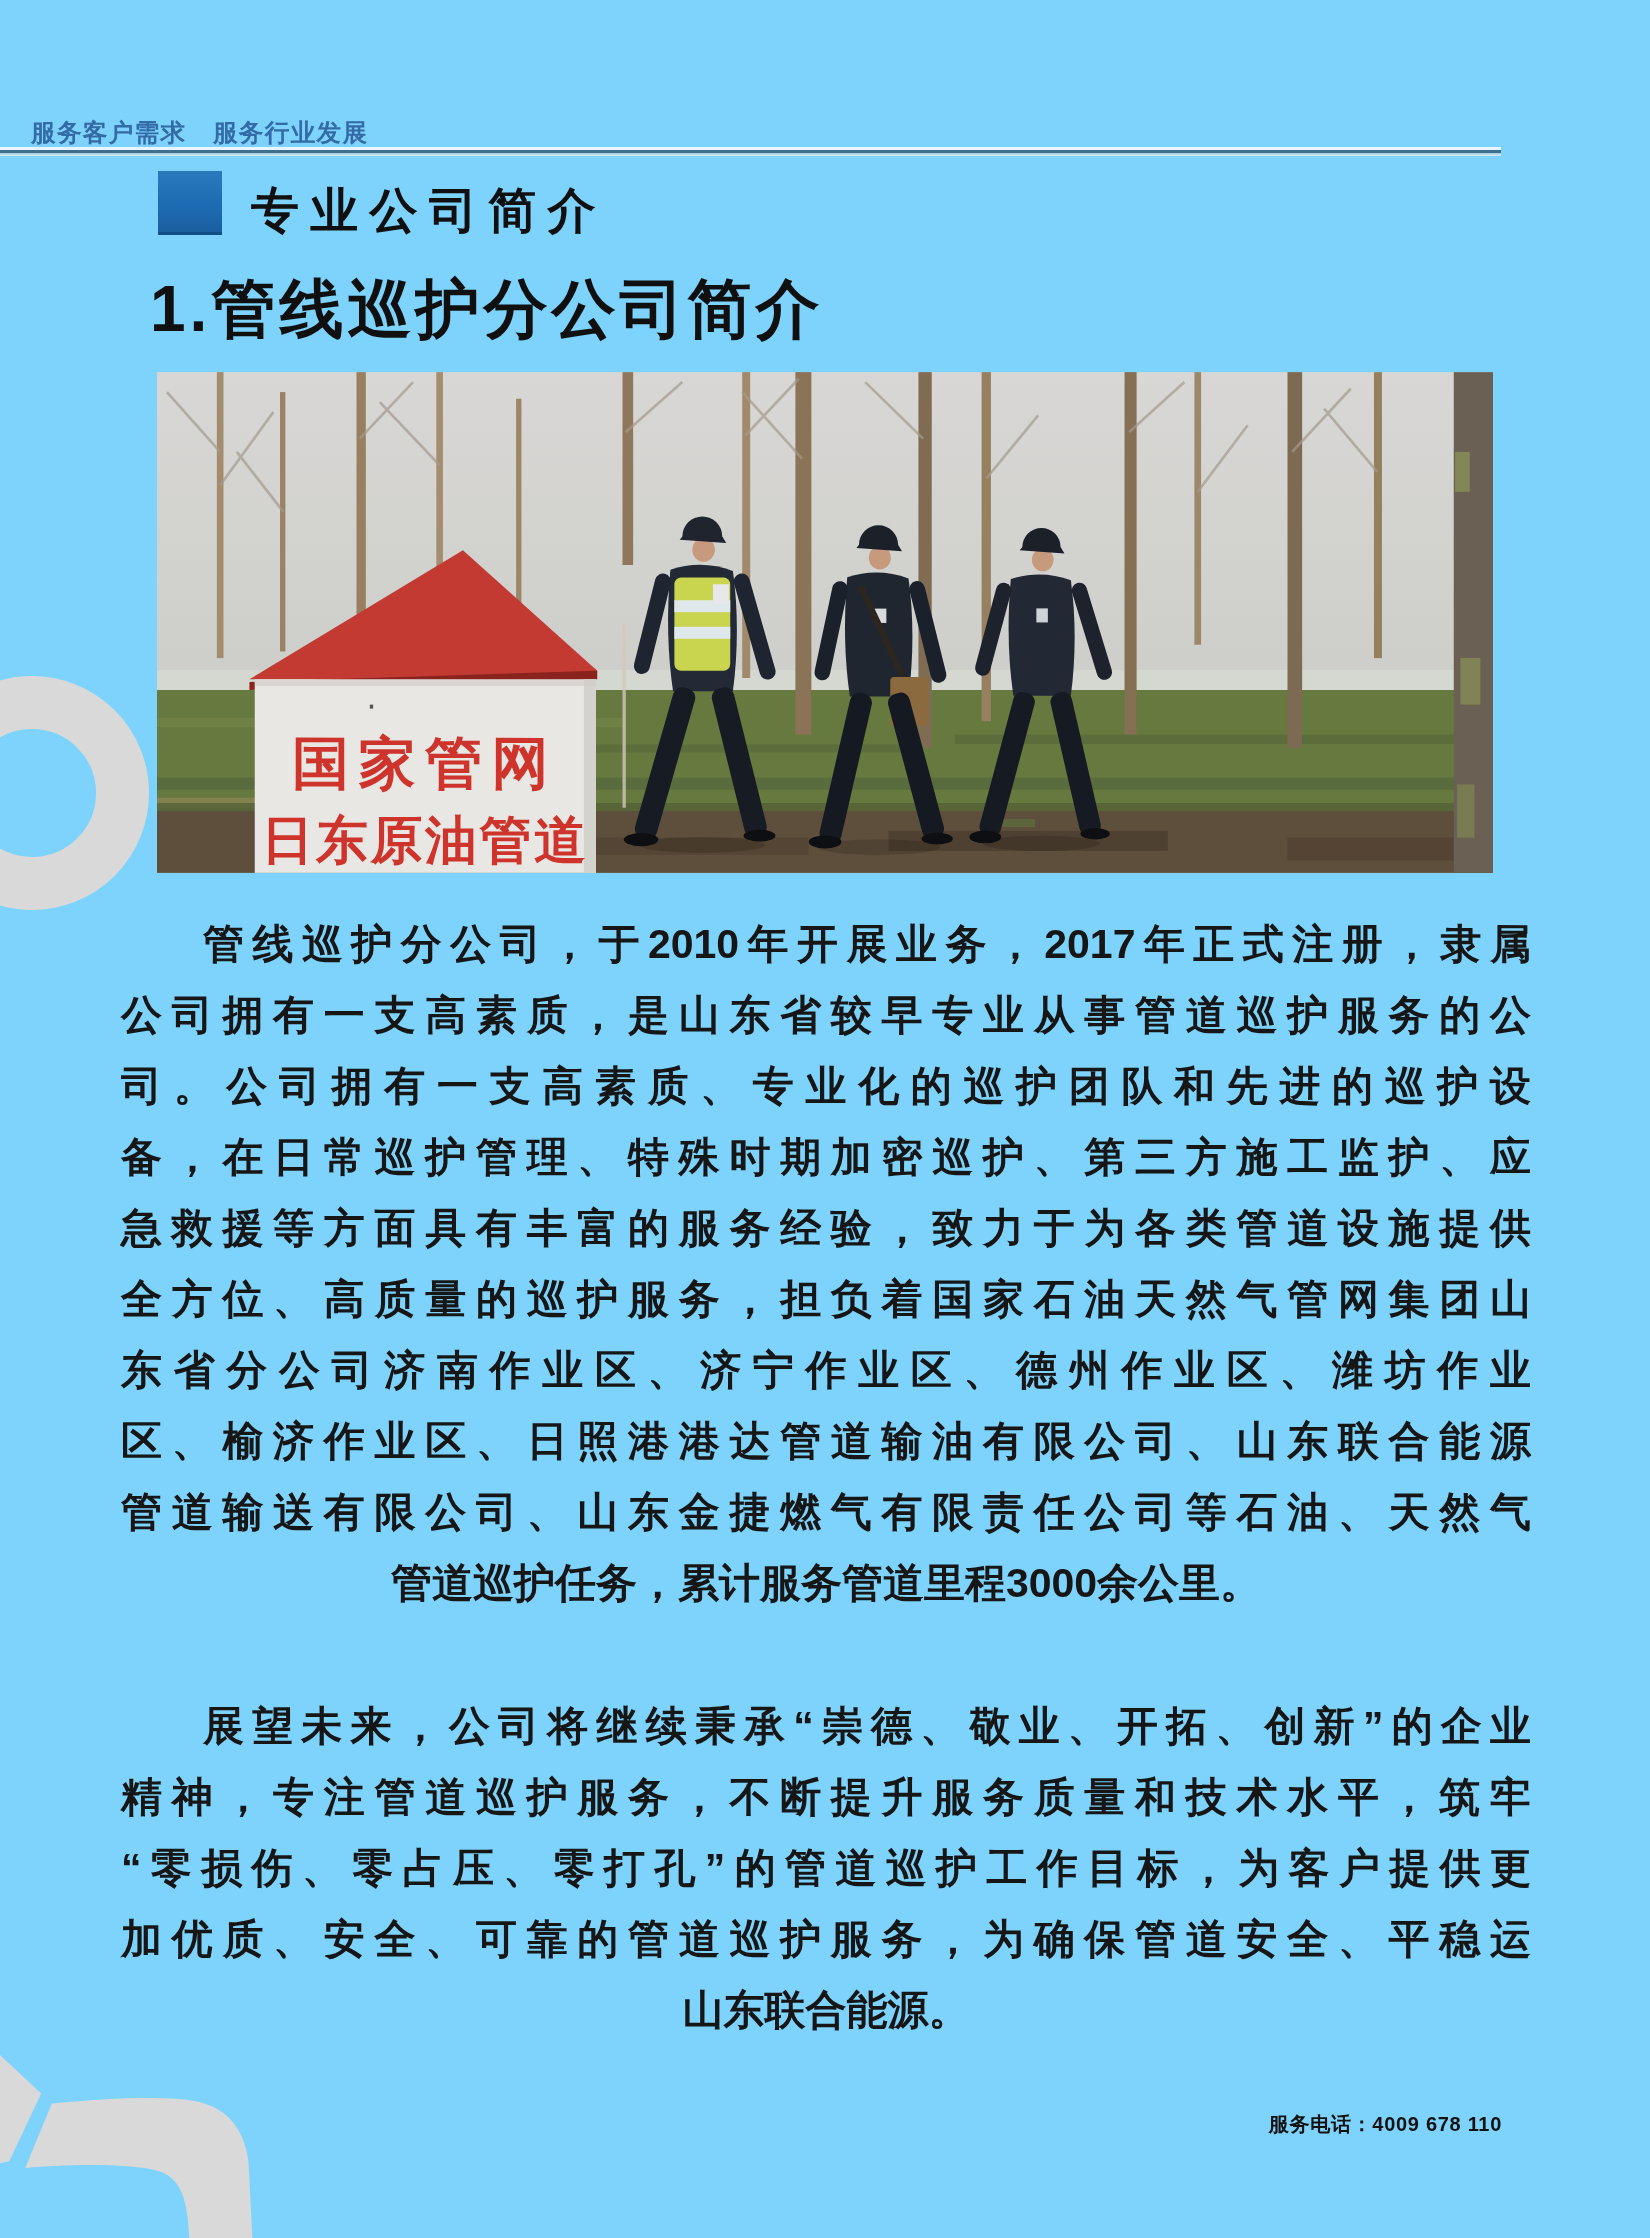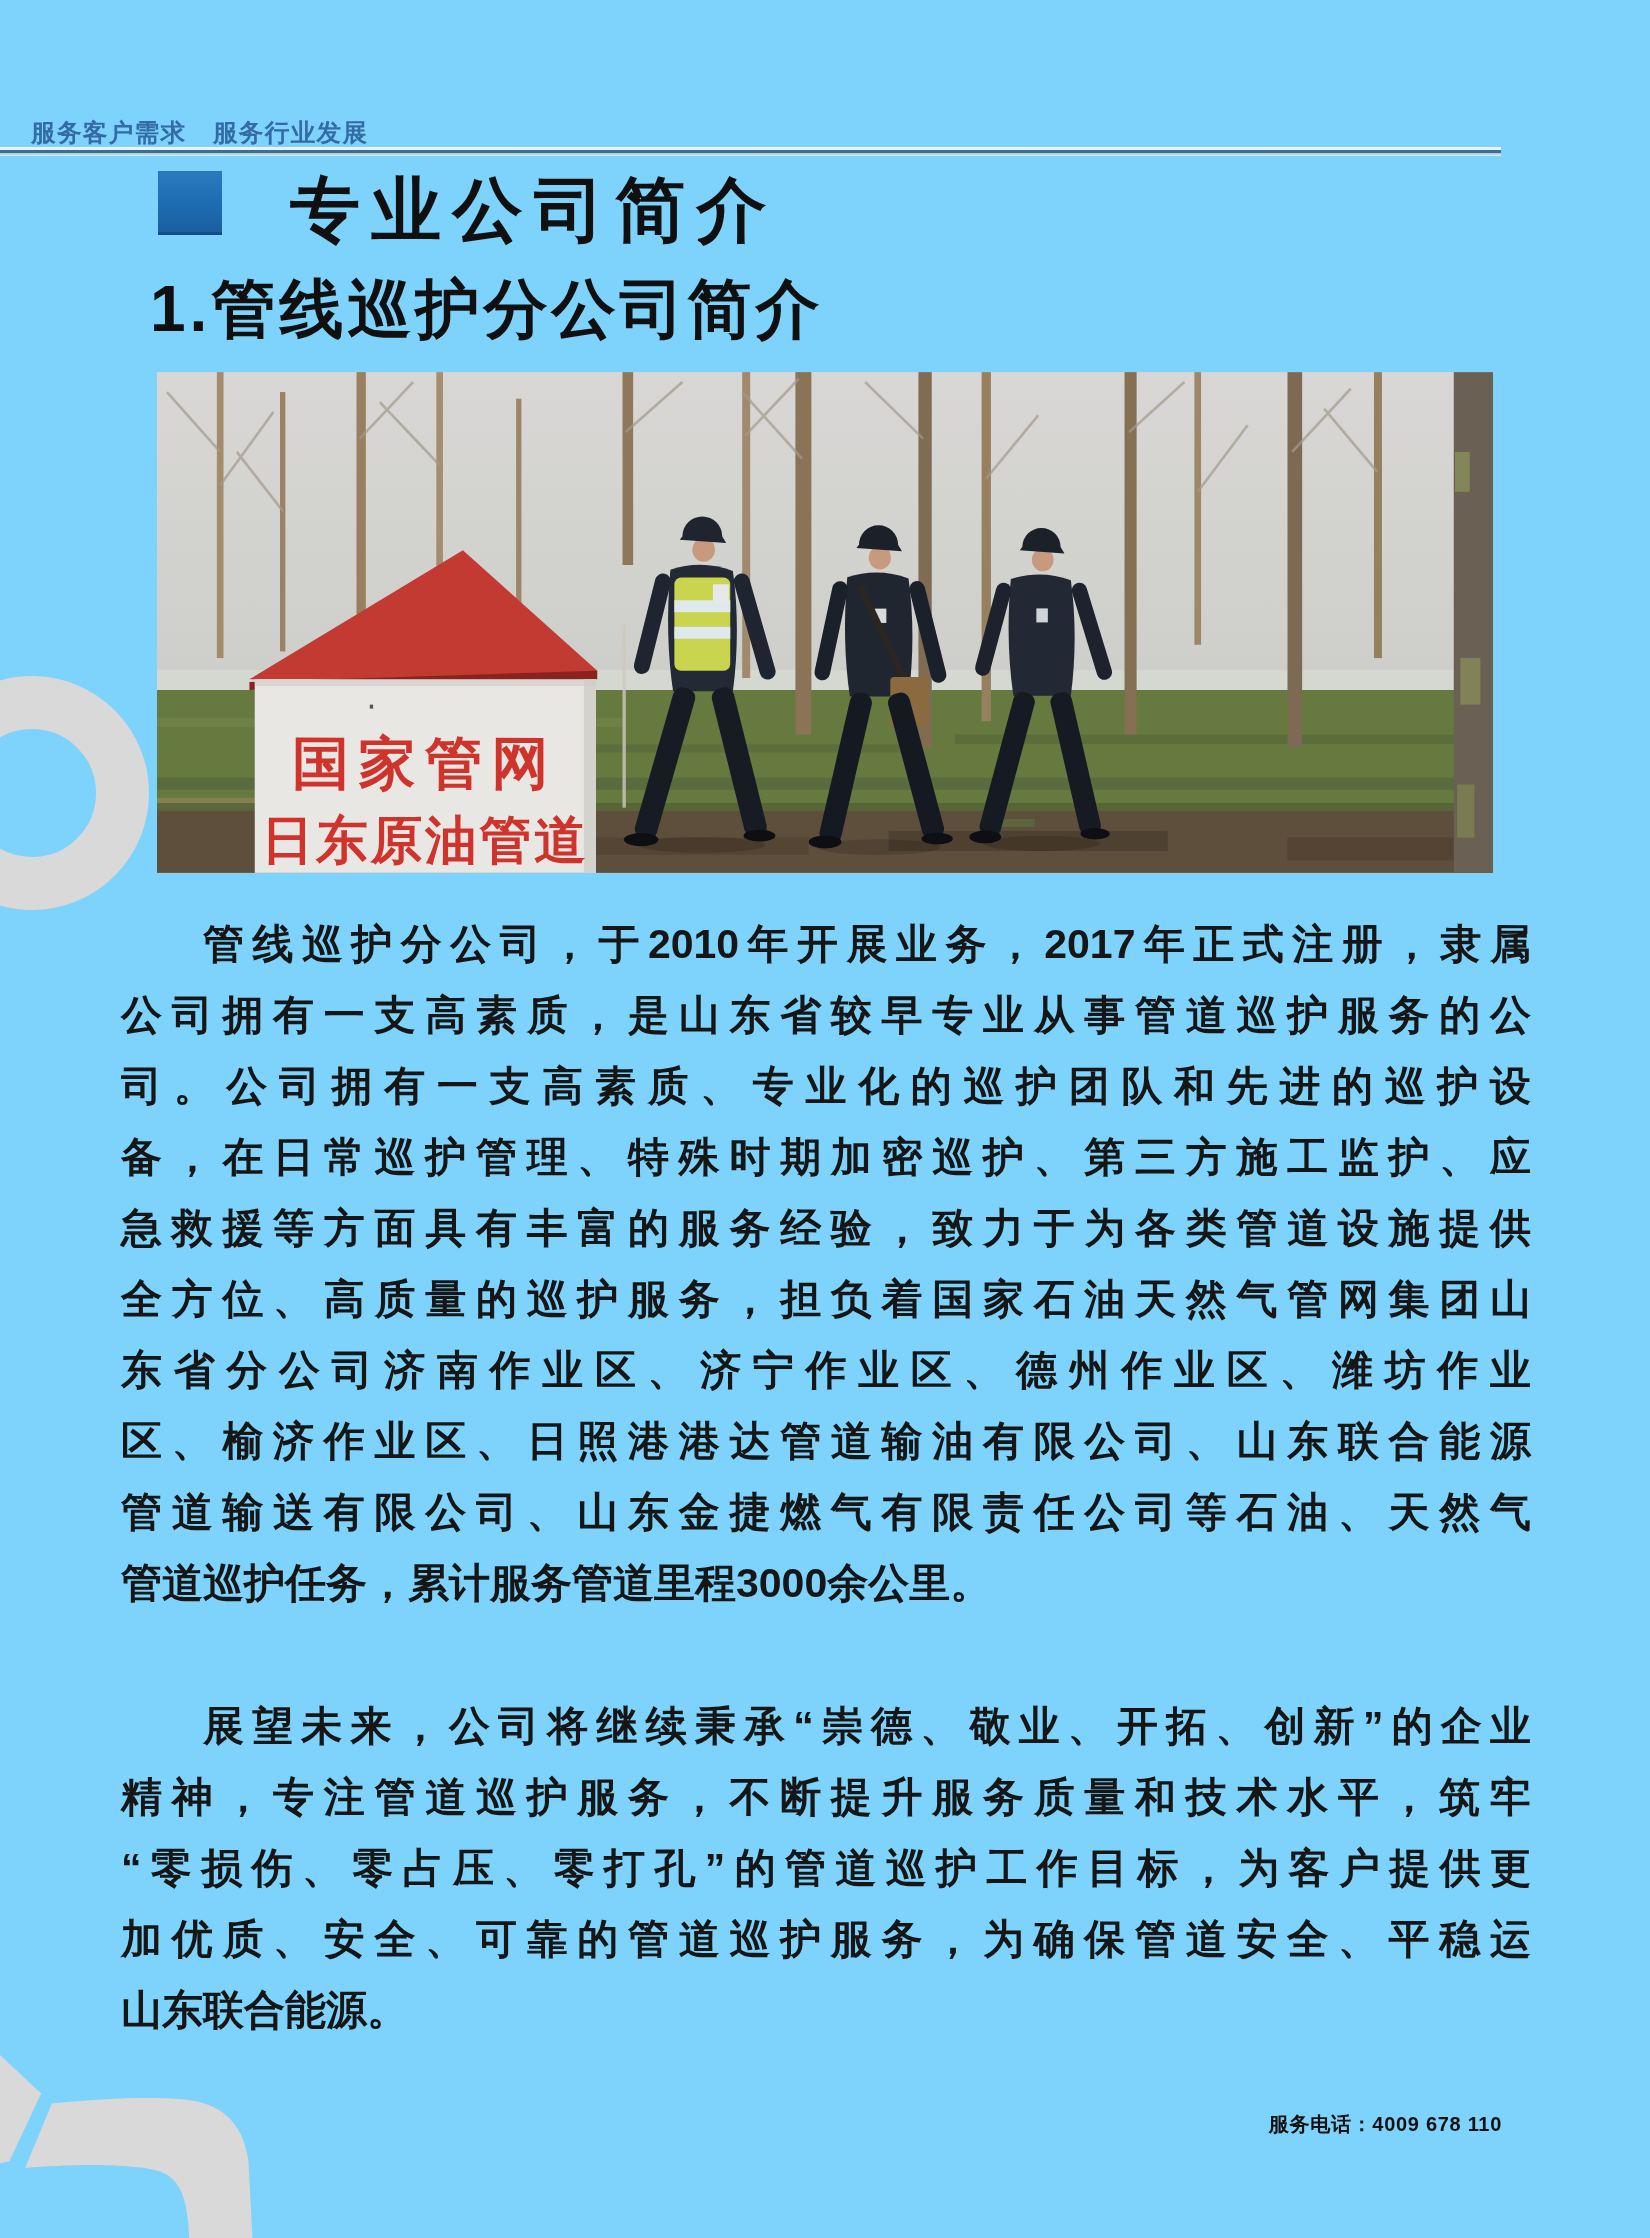--- a/index.html
+++ b/index.html
@@ -27,22 +27,22 @@
       #a9cede 72%, #dcedf6 100%);
   }
   
   .title-square{
     position:absolute;left:158px;top:171px;width:64px;height:61px;
     background:linear-gradient(180deg,#2b79bd 0%,#1d6cb3 55%,#1a5f9e 100%);
     border-bottom:3.3px solid #114e86;
   }
   .section-title{
     position:absolute;left:251px;top:164px;
-    font-size:70px;font-weight:900;color:#101010;letter-spacing:11.3px;
-    white-space:nowrap;line-height:93px;margin-left:39px;
+    font-size:48px;font-weight:900;color:#101010;letter-spacing:11.3px;
+    white-space:nowrap;line-height:93px;
   }
   .section-subtitle{
     position:absolute;left:150px;top:271px;
     font-size:64px;font-weight:900;color:#101010;letter-spacing:4px;
     white-space:nowrap;line-height:76px;
   }
   
   .photo{
     position:absolute;left:157px;top:372px;width:1336px;height:501px;
     display:block;
@@ -53,21 +53,21 @@
     font-size:41px;line-height:71px;font-weight:600;color:#161616;
   }
   .para1{top:909px;}
   .para2{top:1691px;}
   .para-line{
     text-align:justify;
     text-align-last:justify;
     text-justify:inter-character;
     white-space:normal;
   }
-  .para-line.last{text-align:left;text-align-last:auto;}
+  .para-line.last{text-align:center;text-align-last:auto;}
   .para-line.indent{text-indent:82px;}
   
   .phone{
     position:absolute;right:148px;top:2111px;
     font-size:20px;font-weight:800;color:#121212;letter-spacing:0.7px;
     white-space:nowrap;
   }
   
   .wm-ring{
     position:absolute;left:-85px;top:676px;width:234px;height:234px;

